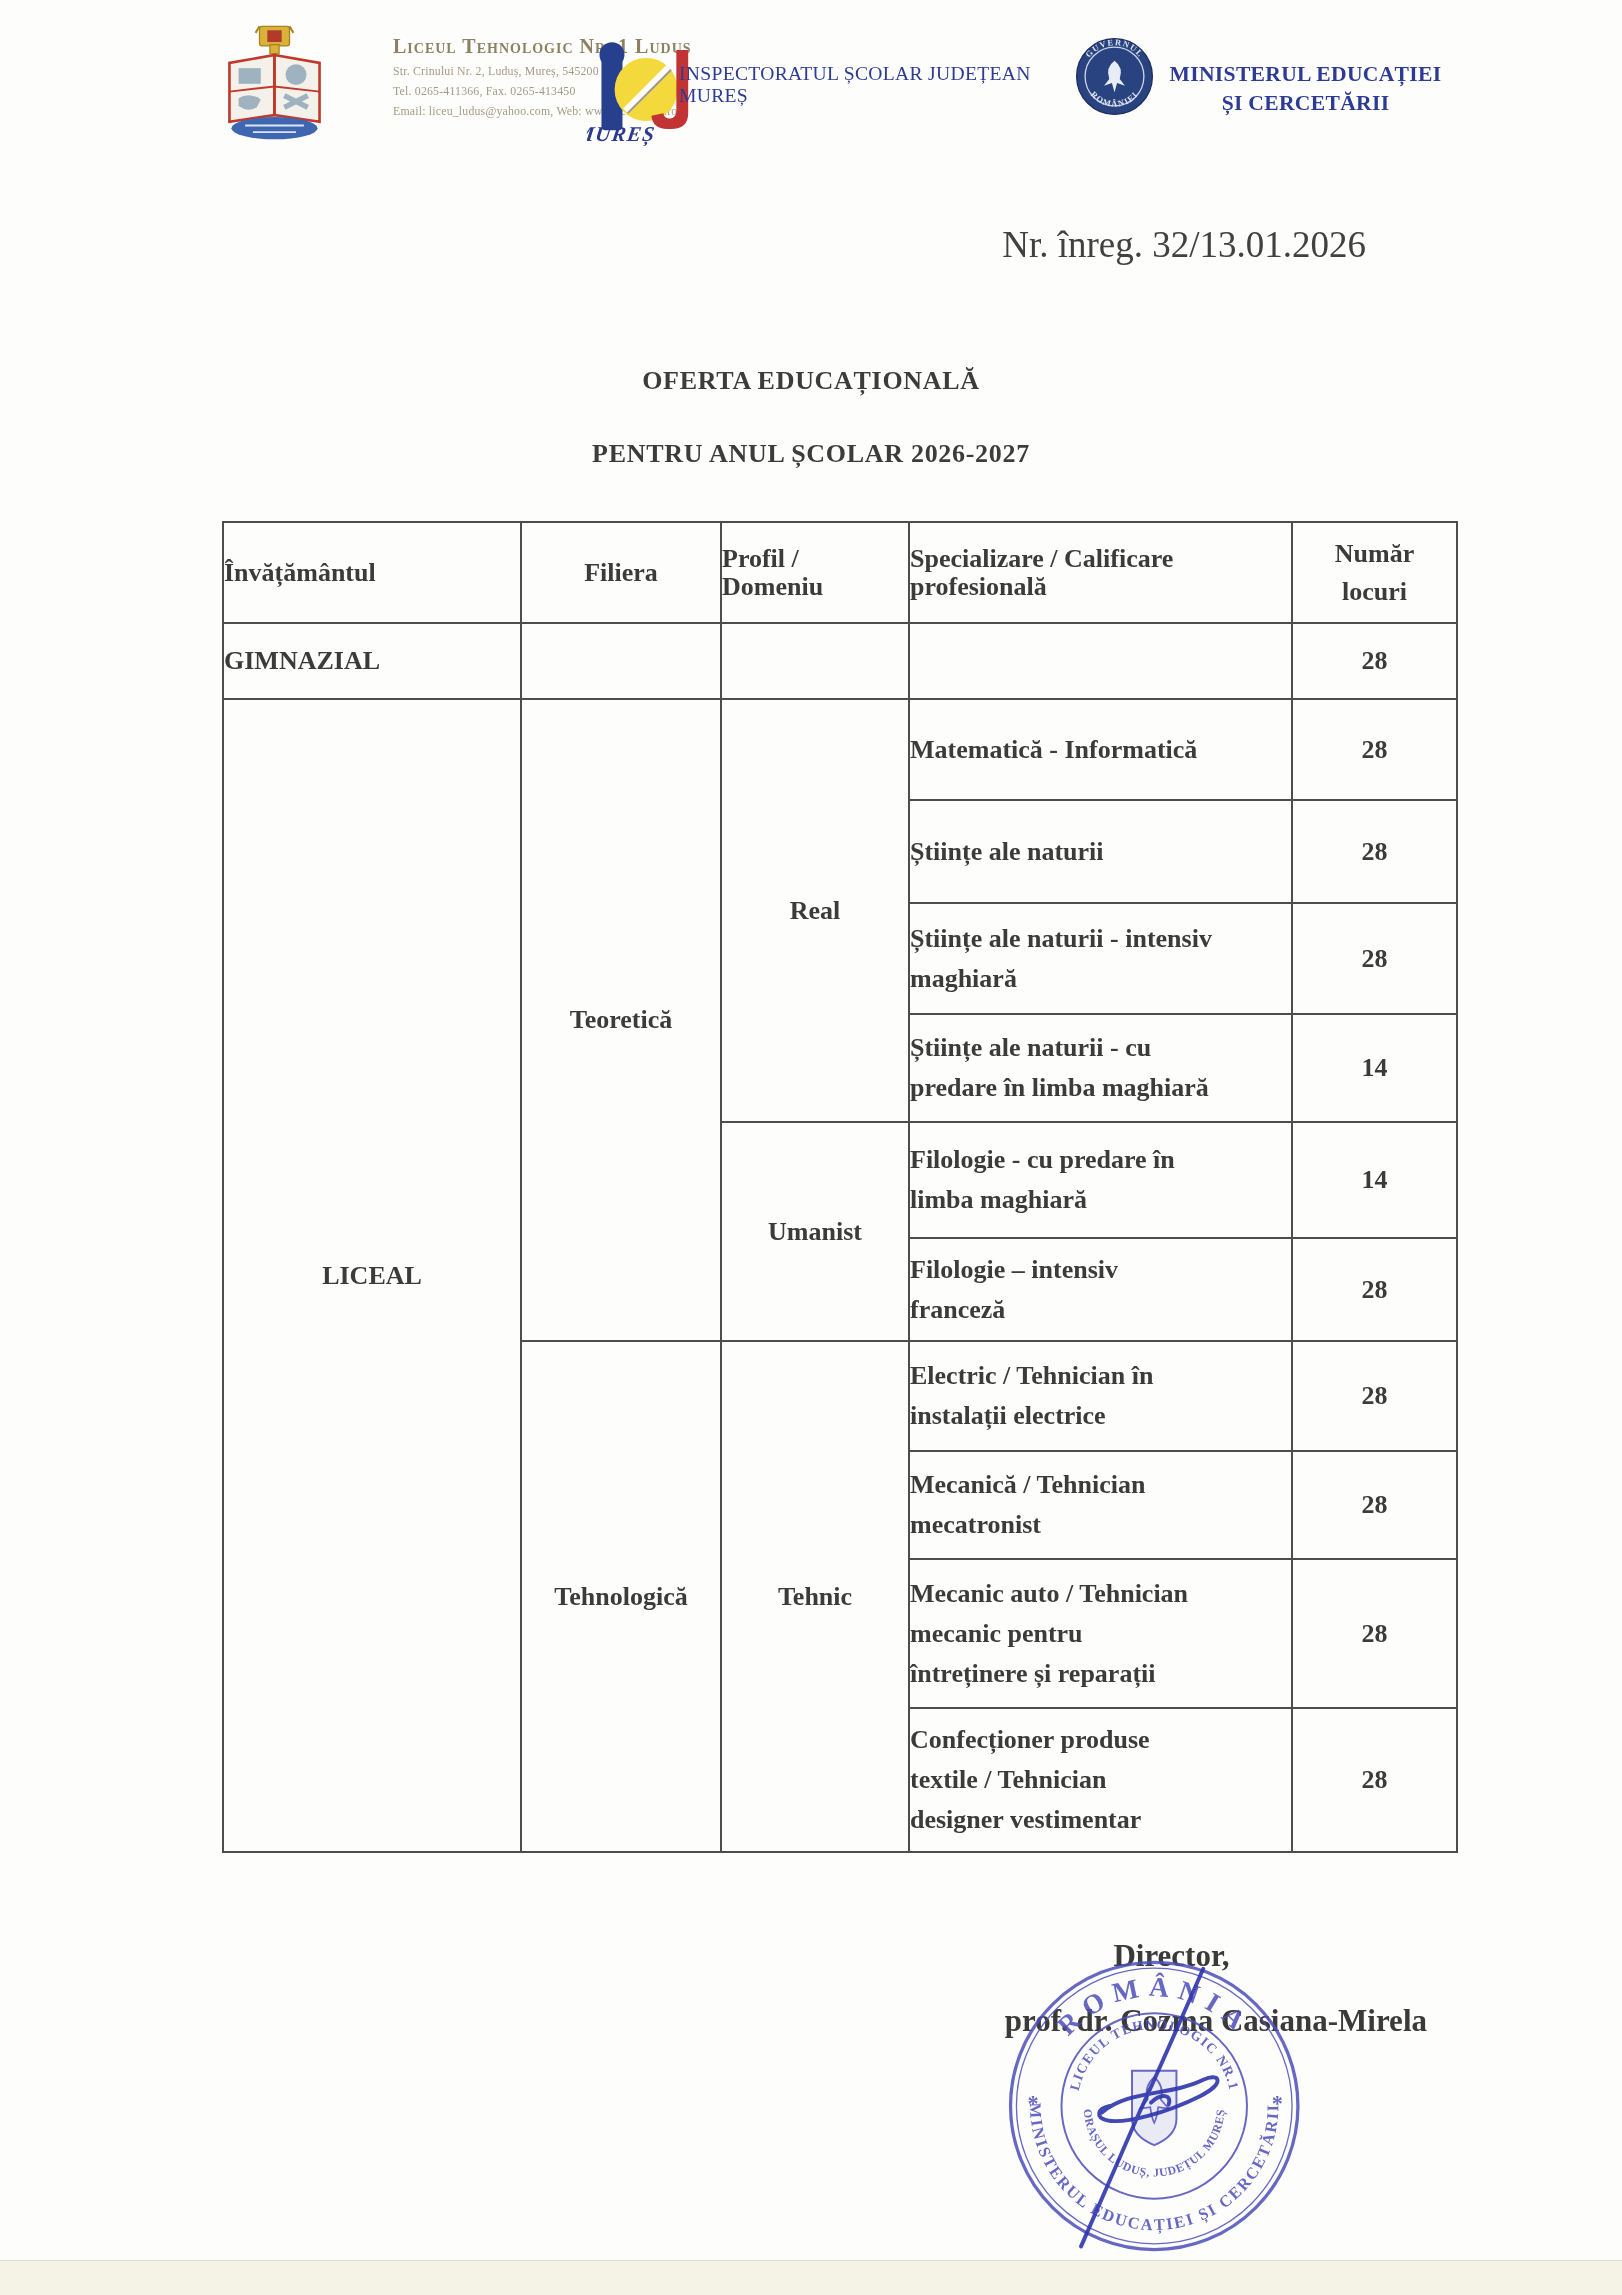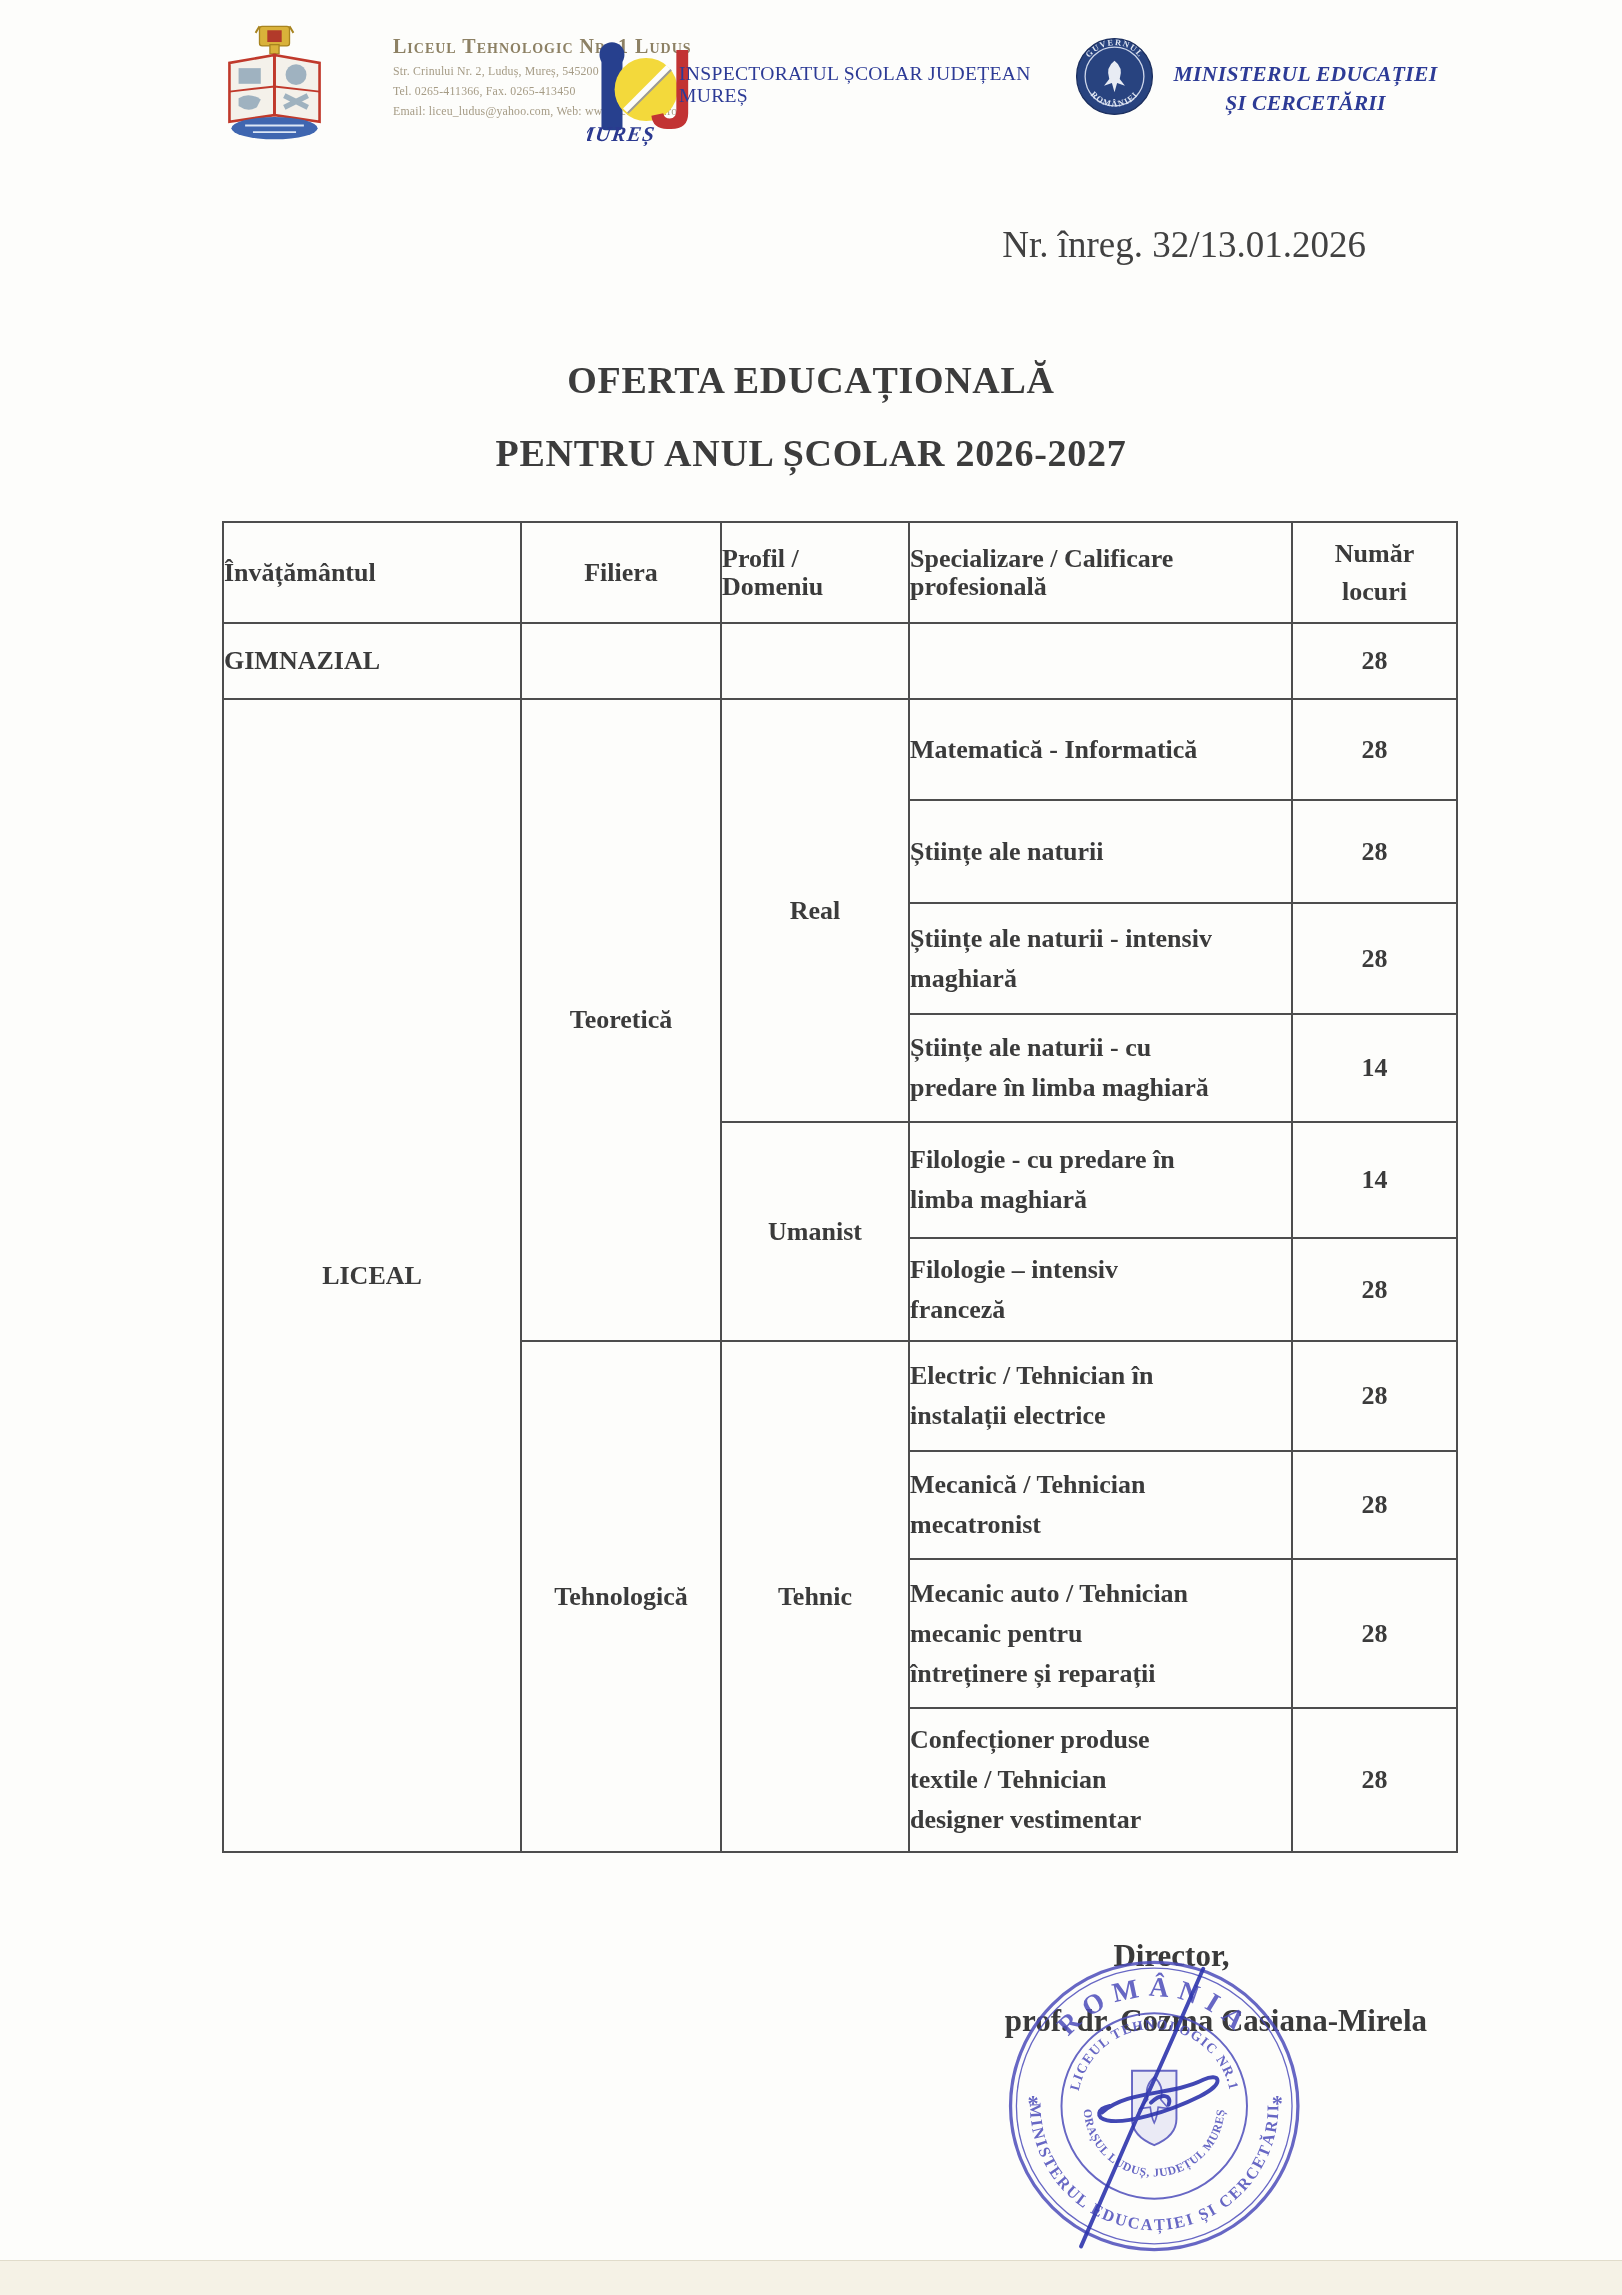--- a/index.html
+++ b/index.html
@@ -14,26 +14,26 @@
   }
   
   .crest{position:absolute;left:219px;top:25px;width:111px;height:115px;}
   .school-info{position:absolute;left:393px;top:33px;width:307px;}
   .school-name{font-size:20px;font-weight:bold;letter-spacing:1px;color:#8d8164;line-height:27.5px;font-variant:small-caps;}
   .school-detail{font-size:11.8px;color:#a59b85;line-height:20px;letter-spacing:0.2px;}
   .isj-logo{position:absolute;left:587px;top:33px;width:113px;height:113px;}
   .isj-label{position:absolute;left:679px;top:63px;width:406px;font-size:19.6px;color:#2d3b96;letter-spacing:0.3px;}
   .gov-seal{position:absolute;left:1074px;top:36px;width:81px;height:81px;}
   .ministry{position:absolute;left:1168px;top:60px;width:275px;text-align:center;
-            font-size:21.6px;font-weight:bold;color:#2d3b96;line-height:29px;letter-spacing:0.3px;font-style:italic;}
+            font-size:21.6px;font-weight:bold;color:#2d3b96;line-height:29px;letter-spacing:0.3px;}
   
   .registration{position:absolute;right:256px;top:211px;text-align:right;font-size:37px;color:#414141;line-height:68px;}
   
   .doc-title{position:absolute;left:0;right:0;top:344px;text-align:center;
-             font-size:38px;font-weight:bold;color:#3c3c3c;line-height:73px;letter-spacing:0.7px;}
+             font-size:26px;font-weight:bold;color:#3c3c3c;line-height:73px;letter-spacing:0.7px;}
   
   table.offer{position:absolute;left:222px;top:521px;width:1233px;border-collapse:collapse;table-layout:fixed;}
   table.offer td,table.offer th{
     border:2px solid #4d4d4d;
     font-size:26px;font-weight:bold;color:#3b3b3b;
     vertical-align:middle;padding:0;
   }
   th{text-align:left;}
   .pad-l{padding-left:17px;}
   .pad-l2{padding-left:14.4px;}

